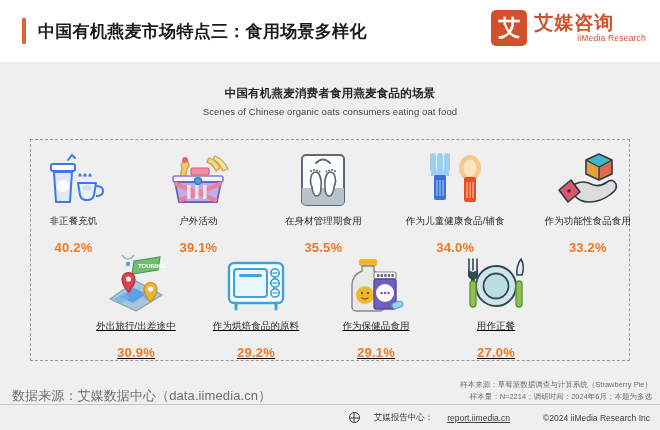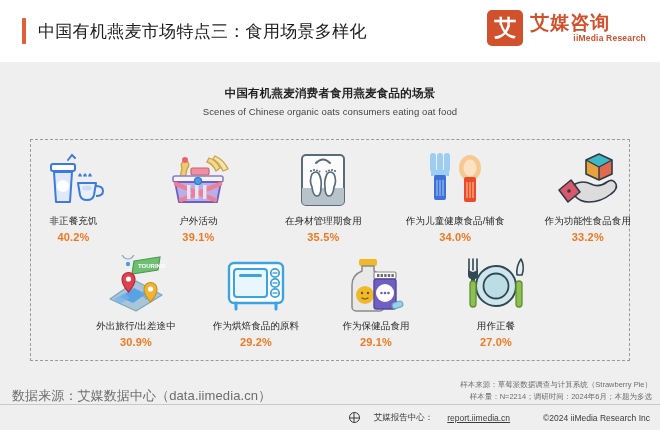--- a/index.html
+++ b/index.html
@@ -25,21 +25,21 @@
   .title-accent {
     width: 4px; height: 26px;
     background: #e0603a;
     margin-left: 22px;
     border-radius: 1px;
     flex: none;
   }
   .page-title {
     margin-left: 12px;
     font-size: 17px;
-    font-weight: normal;
+    font-weight: bold;
     color: #1b1b1b;
     letter-spacing: 0.3px;
     white-space: nowrap;
   }
   .logo-wrap {
     position: absolute; right: 14px; top: 10px;
     display: flex; align-items: center; gap: 7px;
   }
   .logo-mark {
     width: 36px; height: 36px;
@@ -47,21 +47,21 @@
     border-radius: 5px;
     display: flex; align-items: center; justify-content: center;
     color: #fff; font-size: 22px; font-weight: bold;
     line-height: 1;
   }
   .logo-text-cn {
     font-size: 19px; font-weight: bold; color: #d1512d;
     letter-spacing: 1px; line-height: 1.05;
   }
   .logo-text-en {
-    font-size: 8.5px; font-weight: bold; color: #d1512d;
+    font-size: 8.5px; font-weight: normal; color: #d1512d;
     letter-spacing: 0.2px; line-height: 1.2; padding-left: 43px;
   }
 
   
   .subtitle-block {
     position: absolute; left: 0; top: 86px; width: 660px;
     text-align: center;
   }
   .subtitle-cn {
     font-size: 11.5px; font-weight: bold; color: #1f1f1f;
@@ -84,36 +84,36 @@
     position: absolute; left: 0; width: 600px;
     display: flex;
   }
   .row-1 { top: 8px; gap: 40px; }
   .row-2 { top: 113px; }
   .cell {
     flex: 1;
     display: flex; flex-direction: column;
     align-items: center;
   }
-  .row-2 .cell { flex: 0 0 120px; }
+  .row-2 .cell { flex: 0 0 120px; text-decoration: underline; }
   .row-2 { padding-left: 45px; }
 
   .icon-box {
     height: 62px; width: 72px;
     display: flex; align-items: flex-end; justify-content: center;
   }
   .cell-label {
     margin-top: 5px;
     font-size: 9.5px; color: #1f1f1f;
     white-space: nowrap;
     letter-spacing: 0.1px;
   }
   .cell-value {
-    margin-top: 3px;
-    font-size: 11px; font-weight: bold; color: #ef7922;
+    margin-top: 12px;
+    font-size: 13px; font-weight: bold; color: #ef7922;
     letter-spacing: 0.2px;
   }
 
   
   .footer-rule {
     position: absolute; left: 0; top: 404px;
     width: 660px; height: 1px; background: #c9c9c9;
   }
   .footer-left {
     position: absolute; left: 12px; top: 387px;

